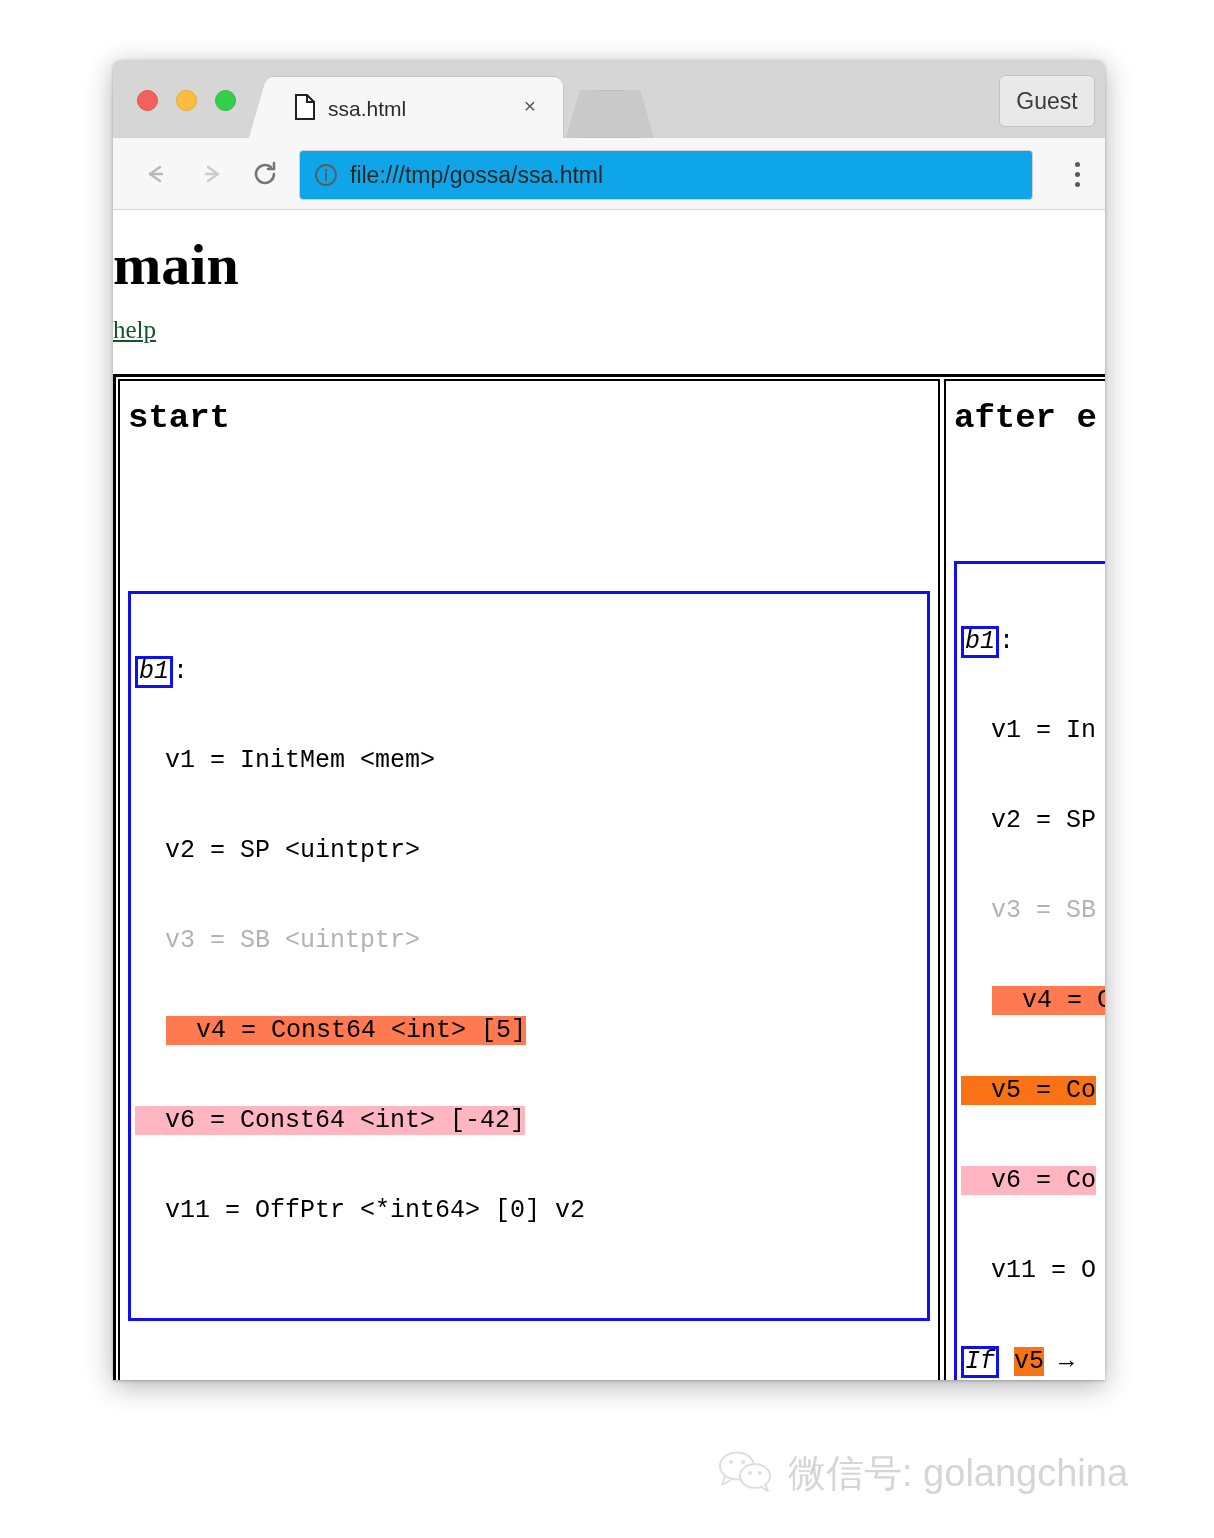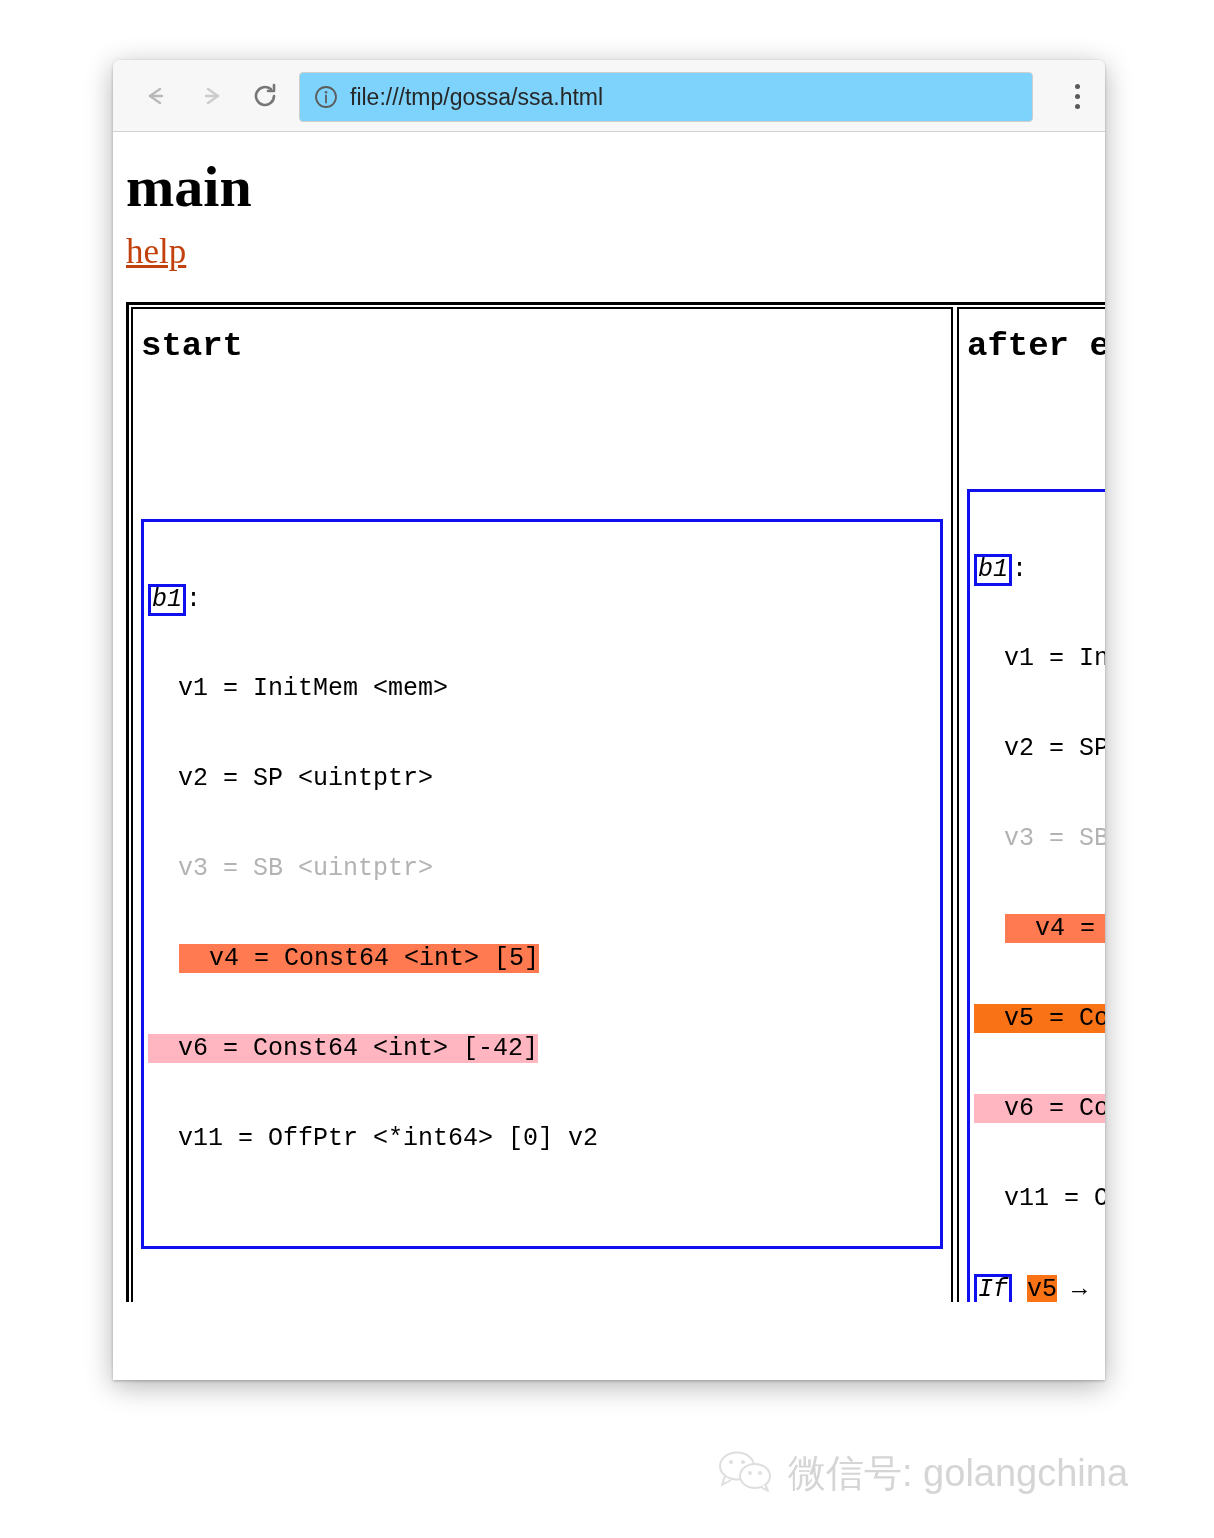--- a/index.html
+++ b/index.html
@@ -117,21 +117,21 @@
     width:40px; height:40px;
     display:flex; align-items:center; justify-content:center;
   }
   #nav-back    { left:22px; }
   #nav-forward { left:78px; }
   #nav-reload  { left:132px; }
 
   #omnibox {
     position:absolute; left:186px; top:12px;
     width:734px; height:50px;
-    background:#7dd3fc;
+    background:#0ea5e9;
     border:1px solid #cfcfcf;
     border-radius:4px;
     display:flex; align-items:center;
     padding-left:14px;
   }
   #omnibox-icon { width:24px; height:24px; flex:0 0 auto; }
   #omnibox-url {
     margin-left:12px;
     font-size:23px; color:#272727;
     font-family:"Liberation Sans", sans-serif;
@@ -143,36 +143,36 @@
     display:flex; flex-direction:column; align-items:center; justify-content:center; gap:5px;
   }
   #menu-button i { display:block; width:5px; height:5px; border-radius:50%; background:#5a5a5a; }
 
   
   #viewport {
     position:relative;
     height:1170px;
     background:#ffffff;
     overflow:hidden;
-    padding:0 0 0 13px;
+    padding:0 0 0 0;
   }
   #page-title {
     margin:26px 0 0 0;
     font-family:"Liberation Serif", serif;
     font-weight:bold;
     font-size:58px;
     color:#000;
     line-height:1;
   }
   #help-link {
     display:inline-block;
-    margin-top:16px;
+    margin-top:22px;
     font-family:"Liberation Serif", serif;
-    font-size:35px;
-    color:#c2410c;
+    font-size:25px;
+    color:#14532d;
     text-decoration:underline;
   }
 
   
   #ssa-table {
     margin-top:30px;
     border:3px solid #000;
     border-right:none;
     width:1500px;
     display:flex;
@@ -235,20 +235,45 @@
     white-space:nowrap;
   }
 </style>
 </head>
 <body>
 
 <div id="desktop">
 
   <div id="browser-window">
 
+    <div id="tab-strip">
+
+      <div class="traffic-lights">
+        <span class="light red"></span>
+        <span class="light yellow"></span>
+        <span class="light green"></span>
+      </div>
+
+      <div id="tab-active">
+        <span class="tab-favicon">
+          <svg width="20" height="26" viewBox="0 0 20 26">
+            <path d="M1 1 h11 l7 7 v17 h-18 z" fill="#fff" stroke="#222" stroke-width="2"></path>
+            <path d="M12 1 v7 h7" fill="none" stroke="#222" stroke-width="2"></path>
+          </svg>
+        </span>
+        <span class="tab-title">ssa.html</span>
+        <span class="tab-close">×</span>
+      </div>
+
+      <div id="tab-new"></div>
+
+      <div id="profile-button">
+        <span>Guest</span>
+      </div>
+    </div>
 
     <div id="toolbar">
 
       <div class="nav-btn" id="nav-back">
         <svg width="30" height="30" viewBox="0 0 30 30">
           <path d="M20 8 L10 15 L20 22" fill="none" stroke="#b9b9b9" stroke-width="2.4" stroke-linecap="round" stroke-linejoin="round"></path>
           <path d="M10 15 H22" stroke="#b9b9b9" stroke-width="2.4" stroke-linecap="round"></path>
         </svg>
       </div>
 

